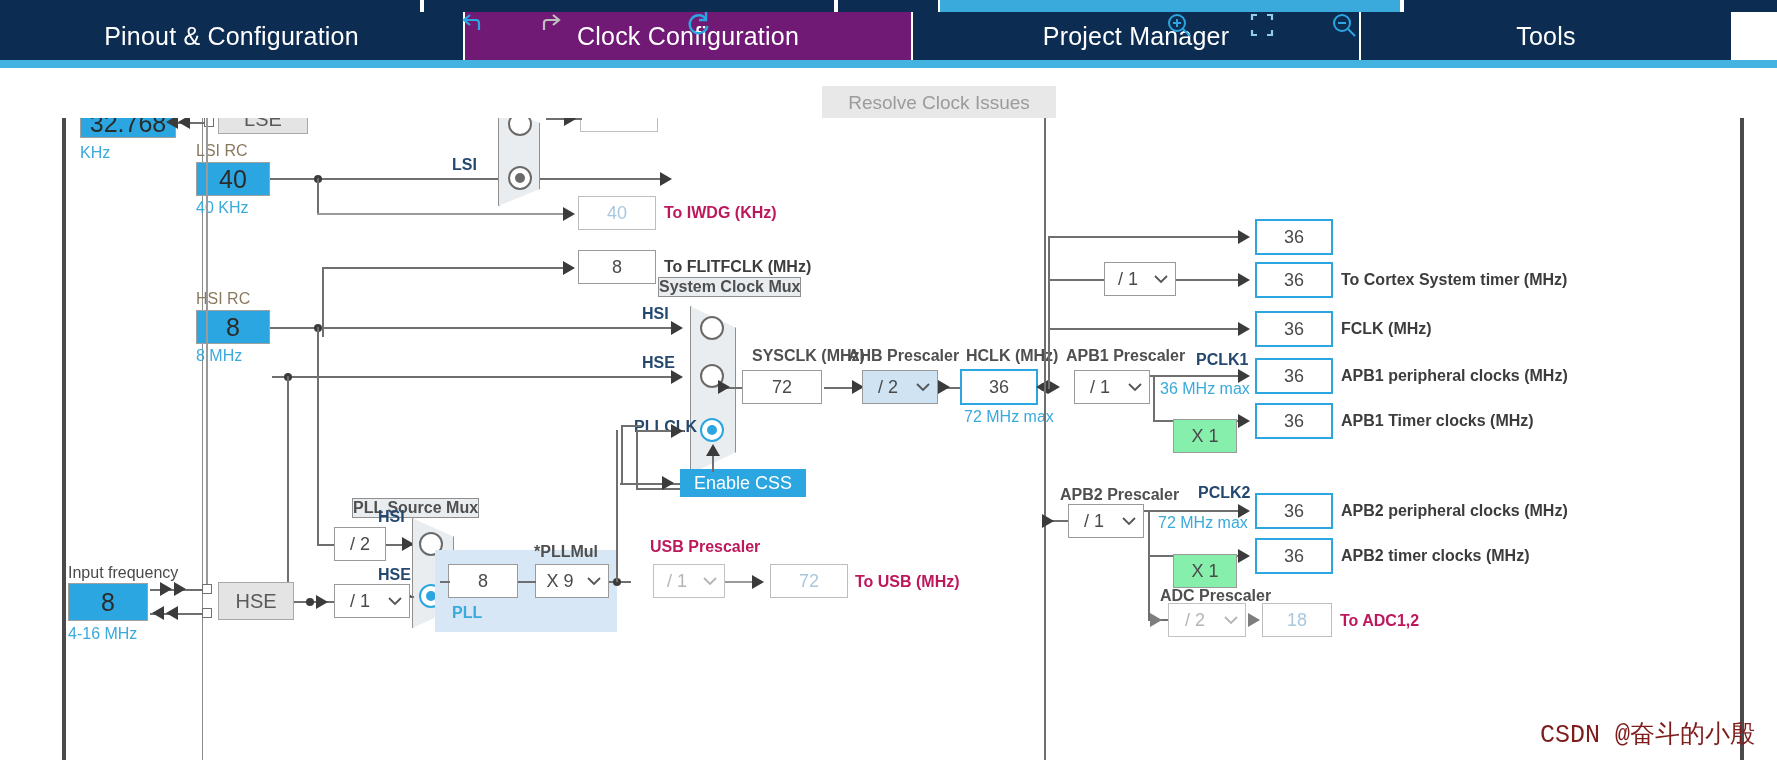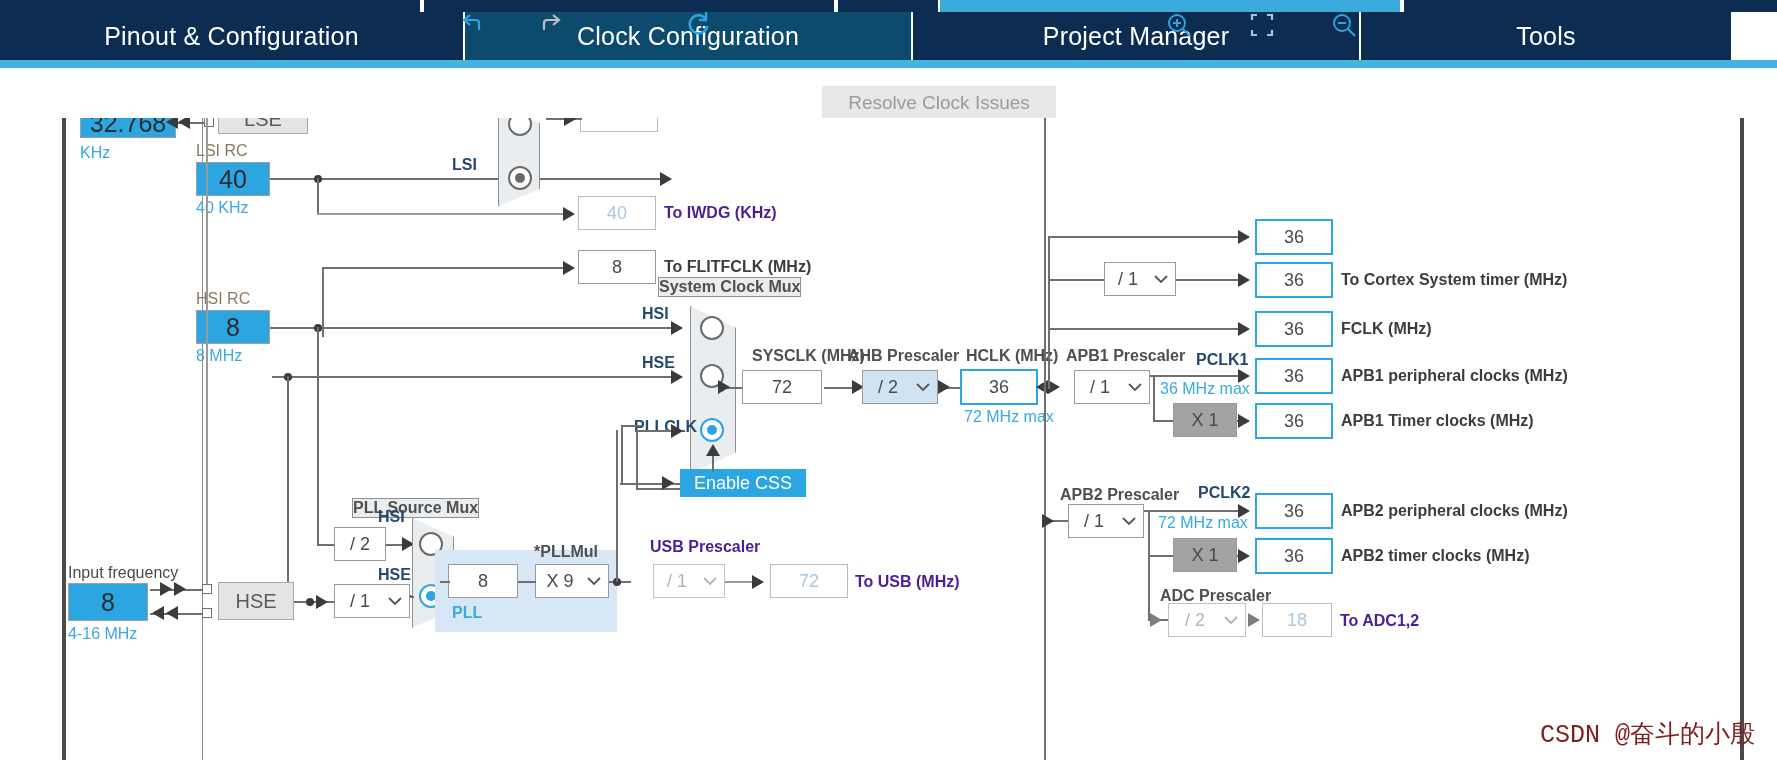--- a/index.html
+++ b/index.html
@@ -24,21 +24,21 @@
   .tabbar {
     position:absolute; left:0; top:12px; width:1777px; height:48px;
     display:flex; background:#ffffff;
   }
   .tab {
     height:48px; display:flex; align-items:center; justify-content:center;
     color:#ffffff; font-size:25px; letter-spacing:0.2px;
     background:#0c2c52; border-right:2px solid #ffffff; cursor:pointer;
     font-family:"Liberation Sans", sans-serif;
   }
-  .tab.active { background:#0c4a6e; }
+  .tab.active { background:#701a75; }
   .tab.t1 { width:465px; }
   .tab.t2 { width:448px; }
   .tab.t3 { width:448px; }
   .tab.t4 { width:370px; border-right:none; }
   .tabunderline {
     position:absolute; left:0; top:60px; width:1777px; height:8px; background:#45b3e0;
   }
 
   
   .toolbar {
@@ -125,37 +125,37 @@
   .sel .val { flex:1; text-align:center; padding-left:4px; }
   .sel .chev { width:28px; display:flex; align-items:center; justify-content:center; }
   .sel.shade { background:#cfe3f3; }
   .sel.shade .val { background:transparent; }
   .sel.dim { color:#b5b5b5; border-color:#c2c2c2; }
   .sel.dim .chev svg polyline { stroke:#b5b5b5; }
 
   
   .mulbox {
     position:absolute; height:34px; width:64px;
-    border:1.6px solid #9a9a9a; background:#a3a3a3;
+    border:1.6px solid #9a9a9a; background:#86efac;
     display:flex; align-items:center; justify-content:center;
-    font-size:18px; color:#4a4a4a;
+    font-size:18px; color:#4a4a4a;margin-top:16px;
   }
 
   
   .lbl {
     position:absolute; font-size:16px; color:#5a5a5a; white-space:nowrap;
     font-family:"Liberation Sans", sans-serif;
   }
   .lbl.bold { font-weight:bold; color:#4f4f4f; }
   .lbl.blue { color:#3aa9dc; }
   .lbl.mux { font-weight:bold; color:#4f4f4f; font-size:16px; }
   .lbl.out { font-weight:bold; color:#3c3c3c; font-size:16px; }
   .lbl.sig { font-weight:bold; color:#25486f; font-size:16px; }
   .lbl.pin { color:#8a7a5d; font-size:16px; }
-  .lbl.dimtxt { color:#4c1d95; }
+  .lbl.dimtxt { color:#be185d; }
 
   
   .mux {
     position:absolute;
     background:#e9edf0;
     border:1.6px solid #8f8f8f;
   }
   .mux.m3 {
     width:46px; height:168px;
     clip-path: polygon(0 0, 100% 13%, 100% 87%, 0 100%);

